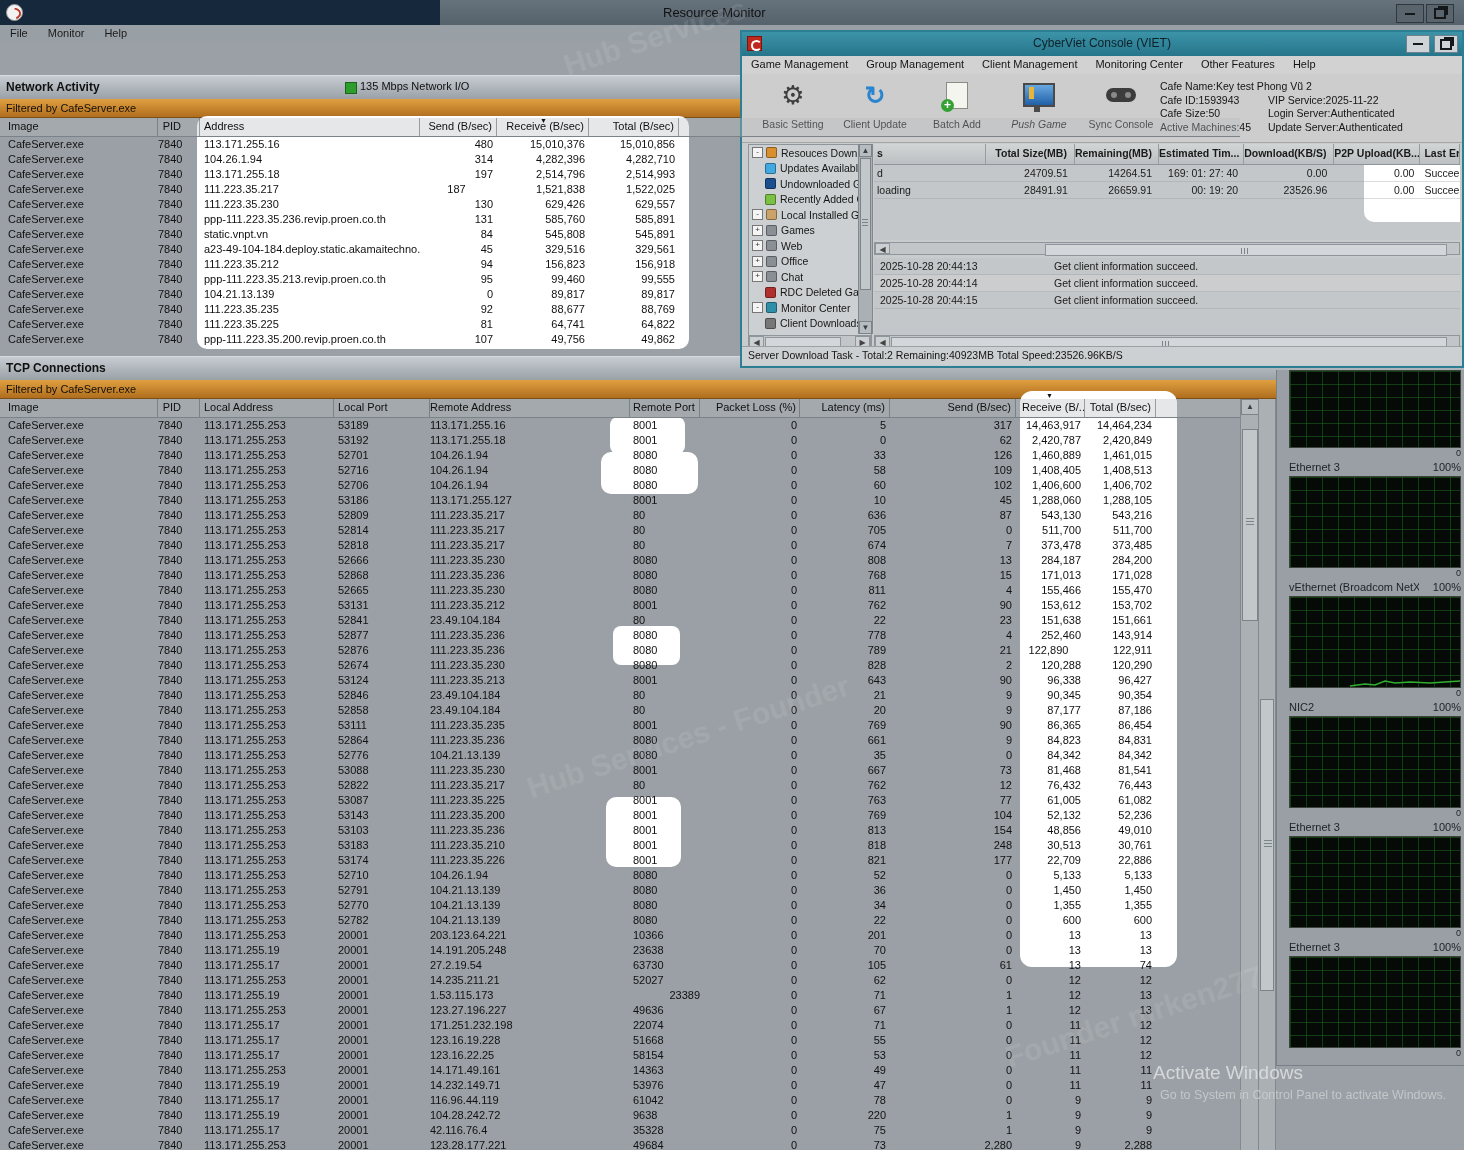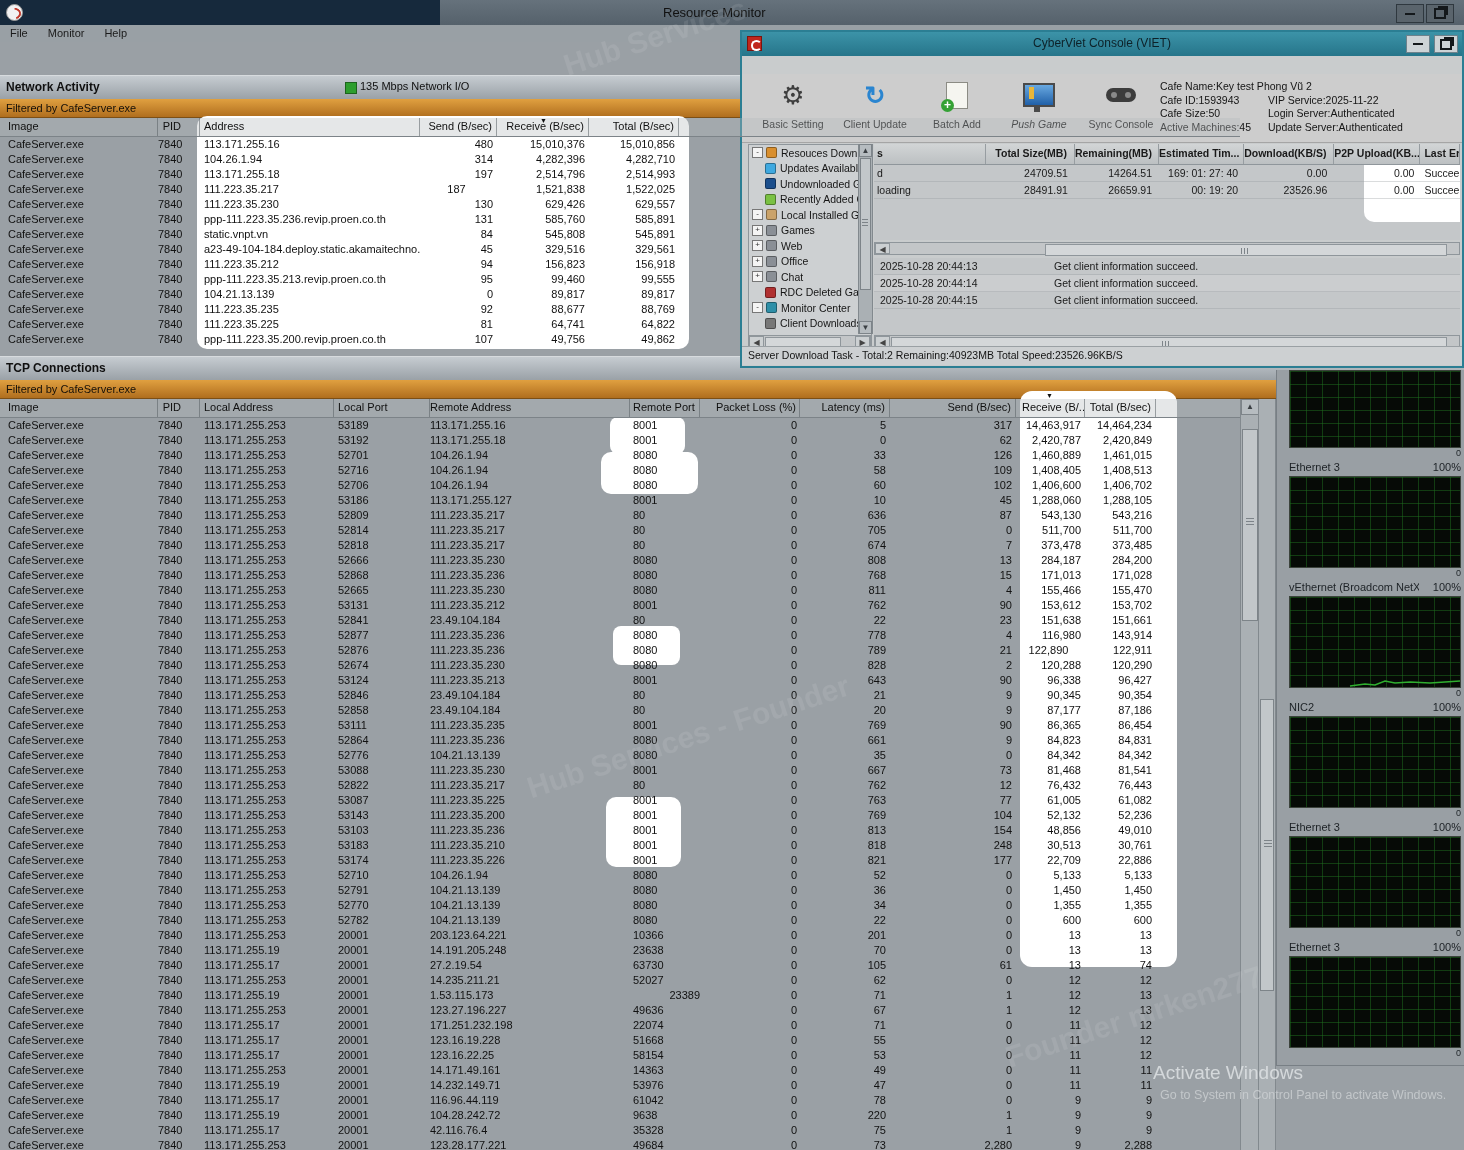--- a/index.html
+++ b/index.html
@@ -467,21 +467,21 @@
         <div class="trow">
           <span class="c" style="width: 158px; padding-left: 8px;">CafeServer.exe</span>
           <span class="c r" style="width: 42px; padding-right: 18px;">7840</span>
           <span class="c" style="width: 134px; padding-left: 4px;">113.171.255.253</span>
           <span class="c" style="width: 96px; padding-left: 4px;">52877</span>
           <span class="c" style="width: 200px;">111.223.35.236</span>
           <span class="c" style="width: 70px; padding-left: 3px;">8080</span>
           <span class="c r" style="width: 100px; padding-right: 3px;">0</span>
           <span class="c r" style="width: 90px; padding-right: 4px;">778</span>
           <span class="c r" style="width: 126px; padding-right: 4px;">4</span>
-          <span class="c r" style="width: 69px; padding-right: 4px;">116,980</span>
+          <span class="c r" style="width: 69px; padding-right: 4px;">252,460</span>
           <span class="c r" style="width: 71px; padding-right: 4px;">143,914</span>
         </div>
         <div class="trow">
           <span class="c" style="width: 158px; padding-left: 8px;">CafeServer.exe</span>
           <span class="c r" style="width: 42px; padding-right: 18px;">7840</span>
           <span class="c" style="width: 134px; padding-left: 4px;">113.171.255.253</span>
           <span class="c" style="width: 96px; padding-left: 4px;">52876</span>
           <span class="c" style="width: 200px;">111.223.35.236</span>
           <span class="c" style="width: 70px; padding-left: 3px;">8080</span>
           <span class="c r" style="width: 100px; padding-right: 3px;">0</span>
@@ -981,20 +981,21 @@
     <div class="abs cv-titlebar">
       <div class="abs cv-icon"></div>
       <div class="abs cv-title">CyberViet Console (VIET)</div>
       <div class="abs cv-btn" style="left:664px;">
           <div class="glyph-min"></div>
         </div>
       <div class="abs cv-btn" style="left:692px;">
           <div class="glyph-restore"></div>
         </div>
     </div>
+    <div class="abs cv-menubar" id="cv-menu"><span class="cv-menu-item">Game Management</span><span class="cv-menu-item">Group Management</span><span class="cv-menu-item">Client Management</span><span class="cv-menu-item">Monitoring Center</span><span class="cv-menu-item">Other Features</span><span class="cv-menu-item">Help</span></div>
     <div class="abs cv-toolbar" id="cv-toolbar">
       <div class="cv-info" id="cv-info">
           <div><span class="col2" style="width: 108px;">Cafe Name:Key test Phong Vũ 2</span><span></span></div>
           <div><span class="col2" style="width: 108px;">Cafe ID:1593943</span><span>VIP Service:2025-11-22</span></div>
           <div><span class="col2" style="width: 108px;">Cafe Size:50</span><span>Login Server:Authenticated</span></div>
           <div><span class="col2" style="width: 108px;">Active Machines:45</span><span>Update Server:Authenticated</span></div>
         </div>
     <div class="cv-tool" style="left: 8px;">
           <div class="ticon">
             <span class="i-gear">⚙</span>

